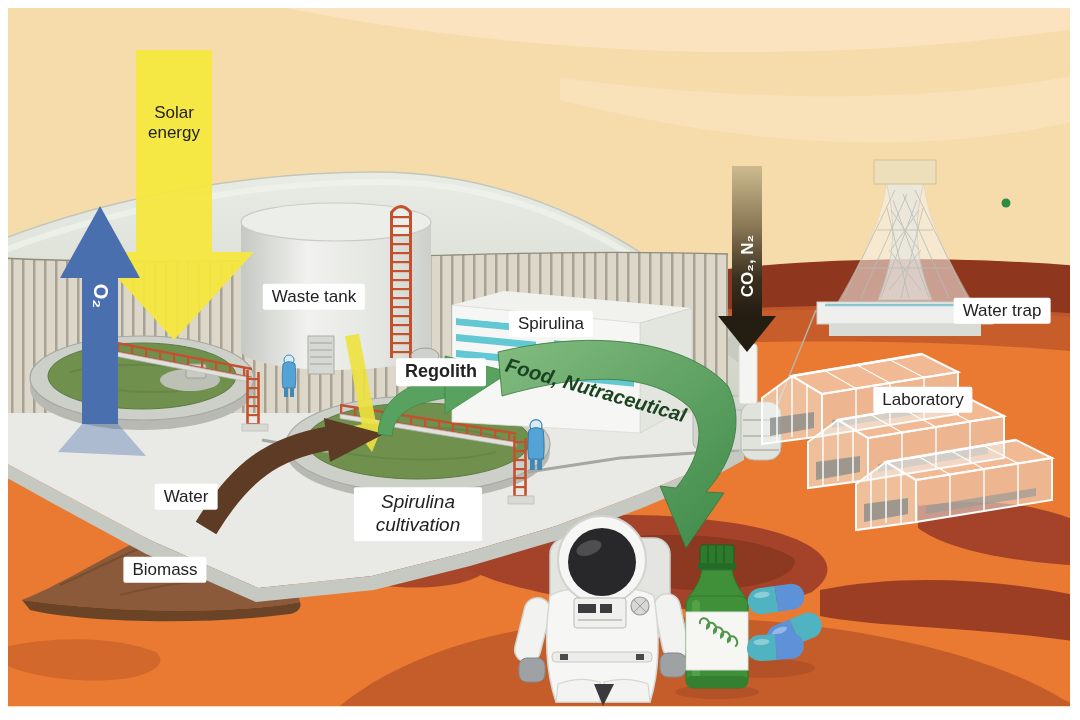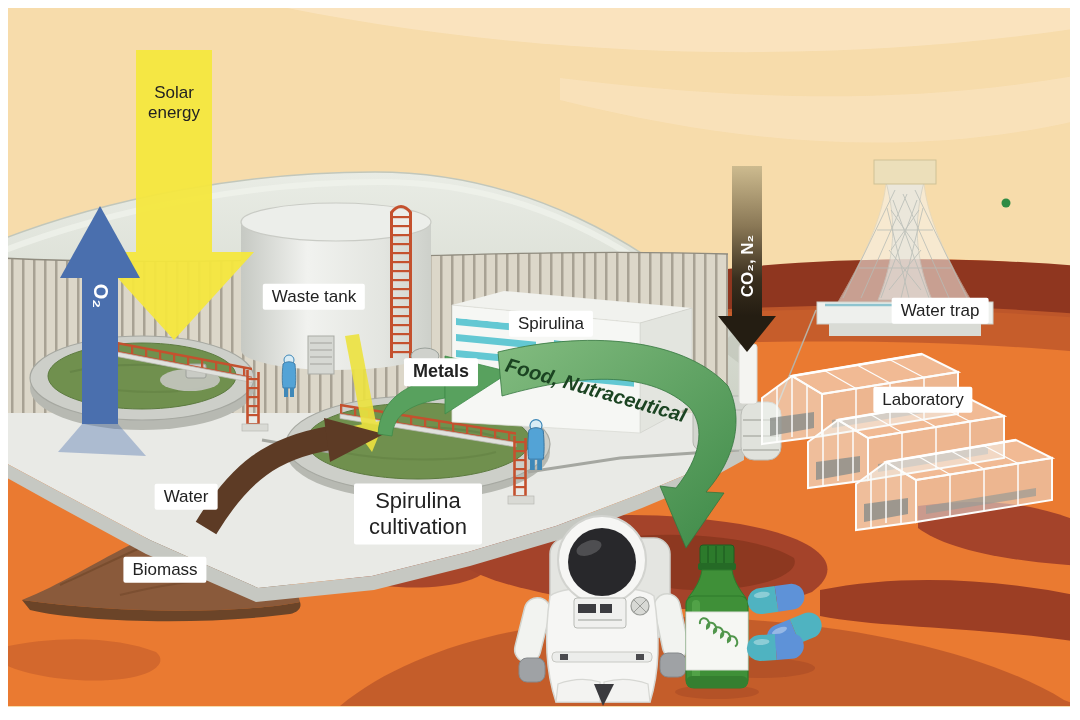--- a/index.html
+++ b/index.html
@@ -4,22 +4,22 @@
 <style>
   html,body{margin:0;padding:0;background:#ffffff;}
   body{width:1080px;height:720px;position:relative;overflow:hidden;
        font-family:"Liberation Sans","DejaVu Sans",sans-serif;}
   .scene{position:absolute;inset:0;}
   svg{position:absolute;left:0;top:0;}
   .lbl{position:absolute;transform:translate(-50%,-50%);font-size:17px;
        color:var(--c-label_text,#222);white-space:nowrap;line-height:1.2;}
   .box{background:var(--c-label_bg,#fff);padding:3px 9px;border-radius:2px;}
   .wrap{white-space:normal;text-align:center;}
-  .lbl-solar{width:88px;}
-  .lbl-spirulina{width:116px;font-size:22px;padding:4px 6px;}
+  .lbl-solar{width:88px;margin-top:20px;}
+  .lbl-spirulina{width:116px;font-size:19px;padding:4px 6px;font-style:italic;}
   .lbl-biomass{font-weight:700;font-size:18px;}
   .lbl-food{font-weight:700;font-style:italic;font-size:20px;
             color:var(--c-food_text,#1b4422);
             transform:translate(-50%,-50%) rotate(16deg);}
   .lbl-o2{font-weight:700;font-size:20px;color:#fff;
           transform:translate(-50%,-50%) rotate(90deg);}
   .lbl-co2{font-weight:700;font-size:17px;color:#fff;
            transform:translate(-50%,-50%) rotate(-90deg);}
   .frame{position:absolute;inset:0;border:8px solid #fff;pointer-events:none;}
   .frame-bottom{position:absolute;left:0;right:0;bottom:0;height:13px;background:#fff;}
@@ -325,24 +325,24 @@
 
   <use href="#pill-tb" transform="translate(746,590) rotate(-8)"></use>
   <use href="#pill-bt" transform="translate(763,630) rotate(-22)"></use>
   <use href="#pill-tb" transform="translate(746,636) rotate(-4)"></use>
 </svg>
 
 <div class="lbl wrap lbl-solar" style="left:174px;top:103px">Solar energy</div>
 <div class="lbl lbl-o2" style="left:101px;top:296px">O₂</div>
 <div class="lbl box" style="left:314px;top:297px">Waste tank</div>
 <div class="lbl box" style="left:551px;top:324px">Spirulina</div>
-<div class="lbl box lbl-biomass" style="left:441px;top:372px">Metals</div>
+<div class="lbl box lbl-biomass" style="left:441px;top:372px">Regolith</div>
 <div class="lbl lbl-food" style="left:596px;top:390px">Food, Nutraceutical</div>
 <div class="lbl lbl-co2" style="left:748px;top:266px">CO₂, N₂</div>
-<div class="lbl box" style="left:940px;top:311px">Water trap</div>
+<div class="lbl box" style="left:1002px;top:311px">Water trap</div>
 <div class="lbl box" style="left:923px;top:400px">Laboratory</div>
 <div class="lbl box" style="left:186px;top:497px">Water</div>
 <div class="lbl box" style="left:165px;top:570px">Biomass</div>
 <div class="lbl box wrap lbl-spirulina" style="left:418px;top:514px">Spirulina cultivation</div>
 
 <div class="frame"></div>
 <div class="frame-bottom"></div>
 <div class="frame-right"></div>
 </div>
 

